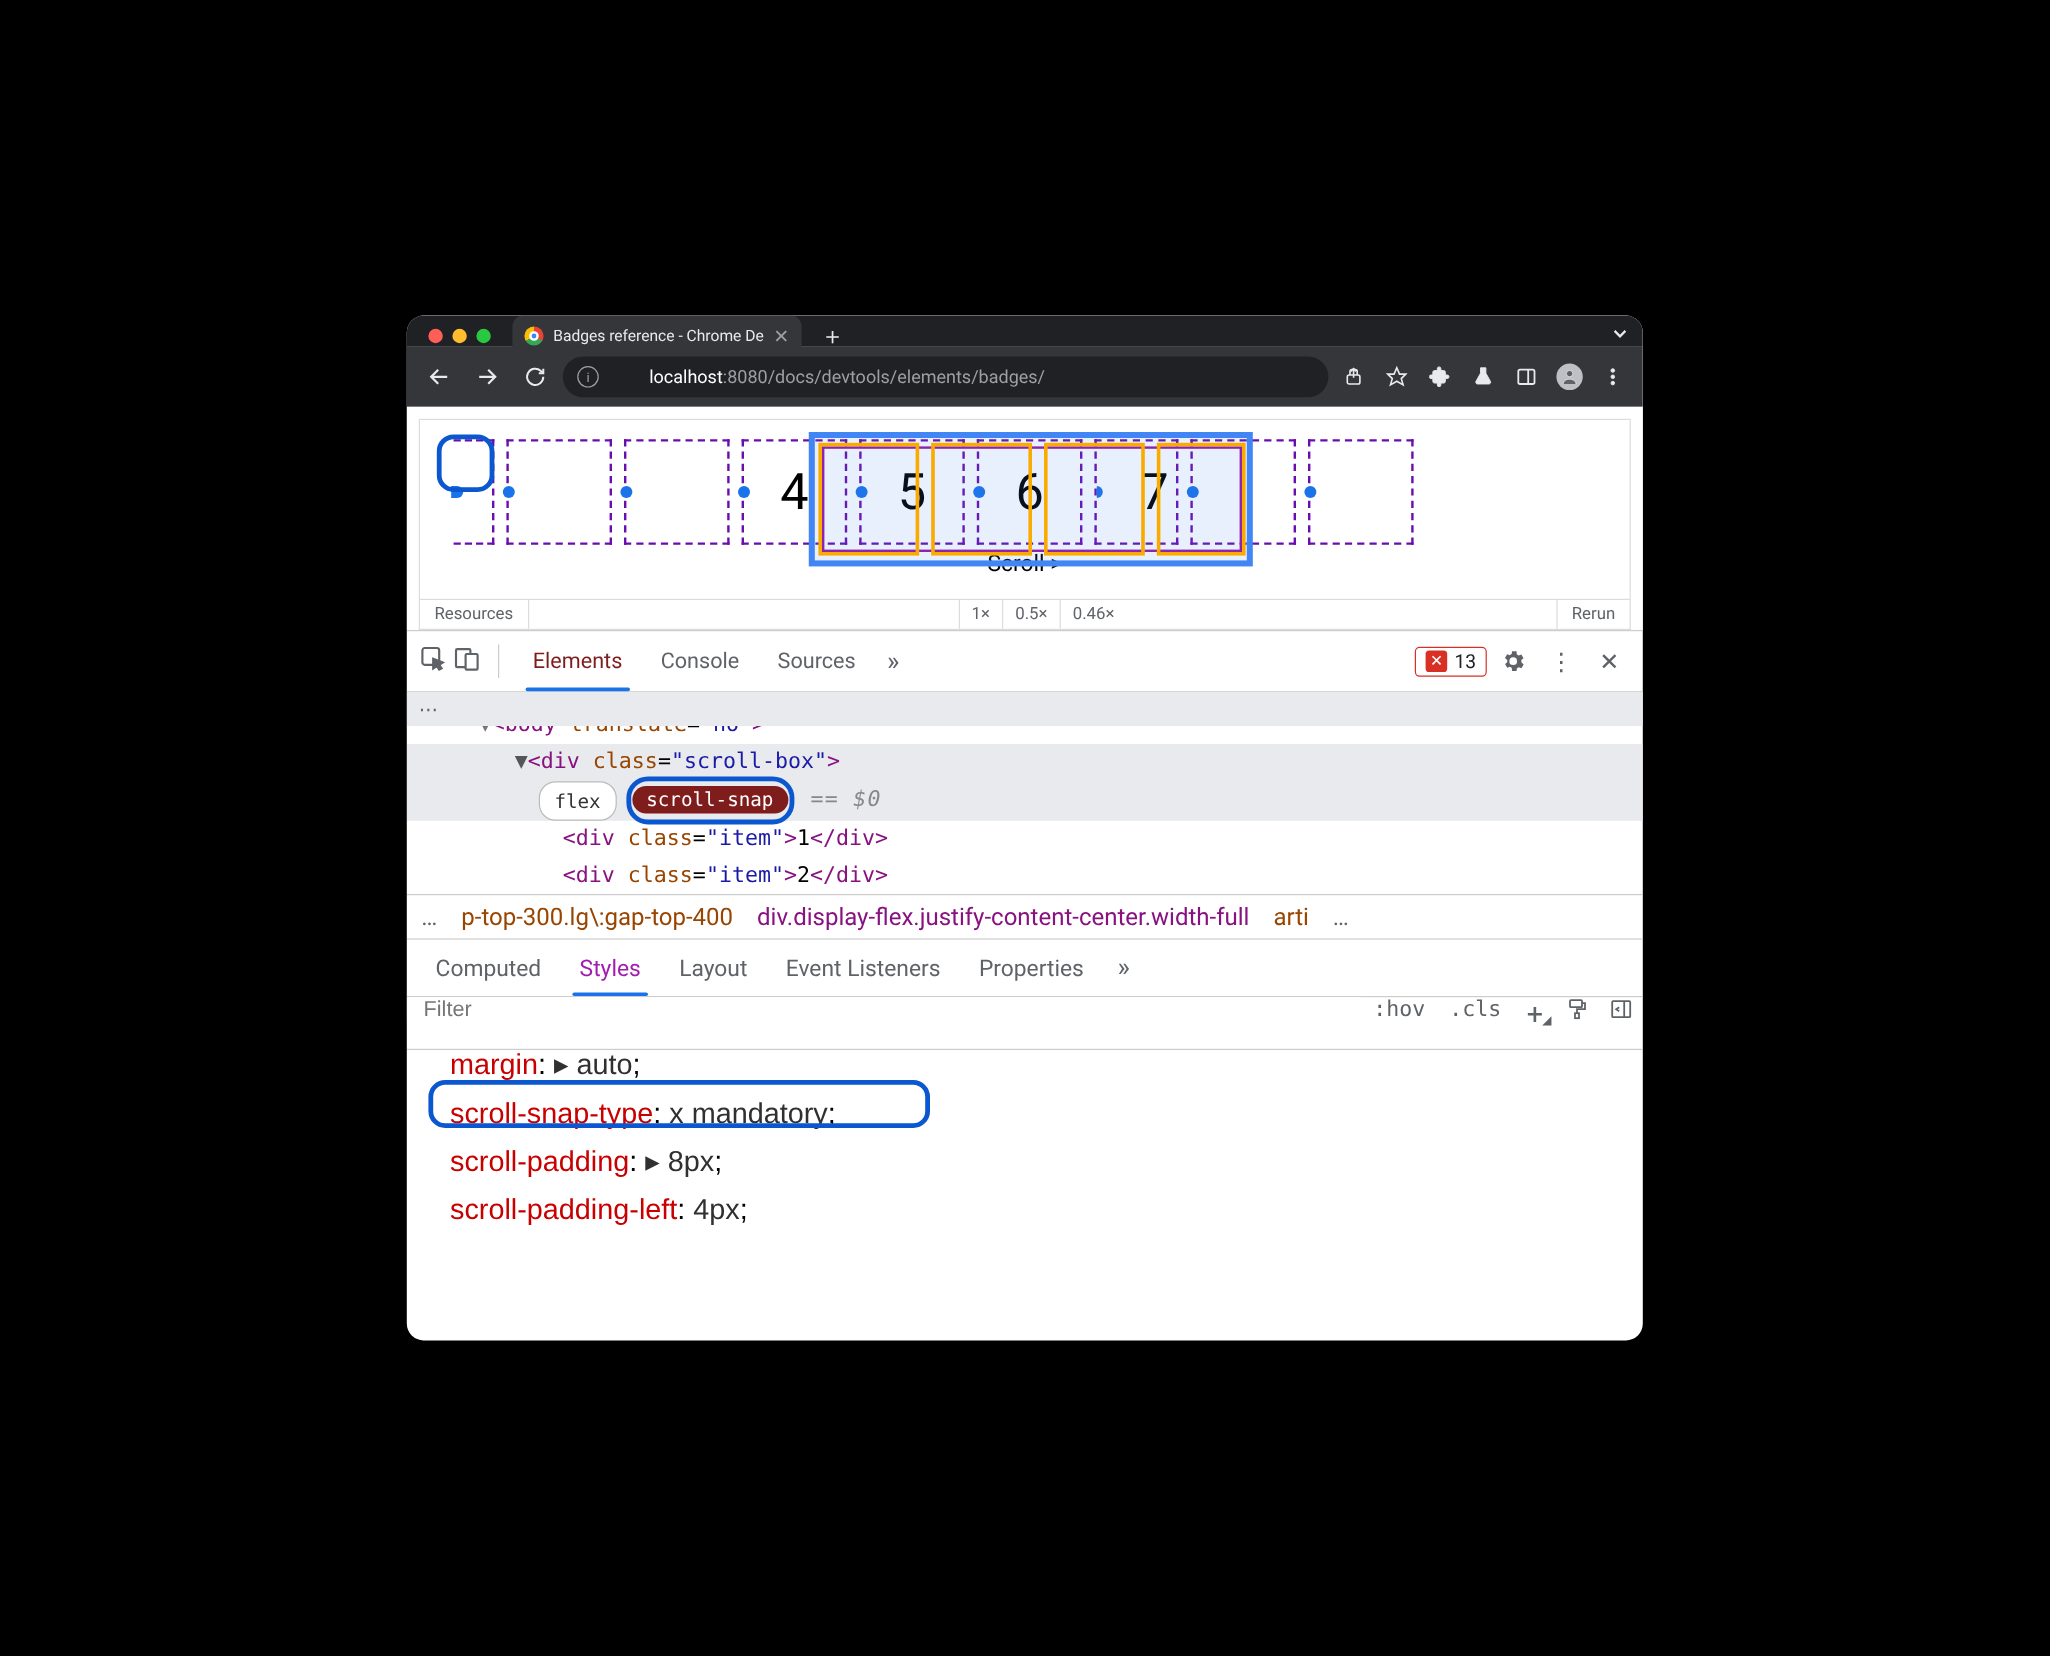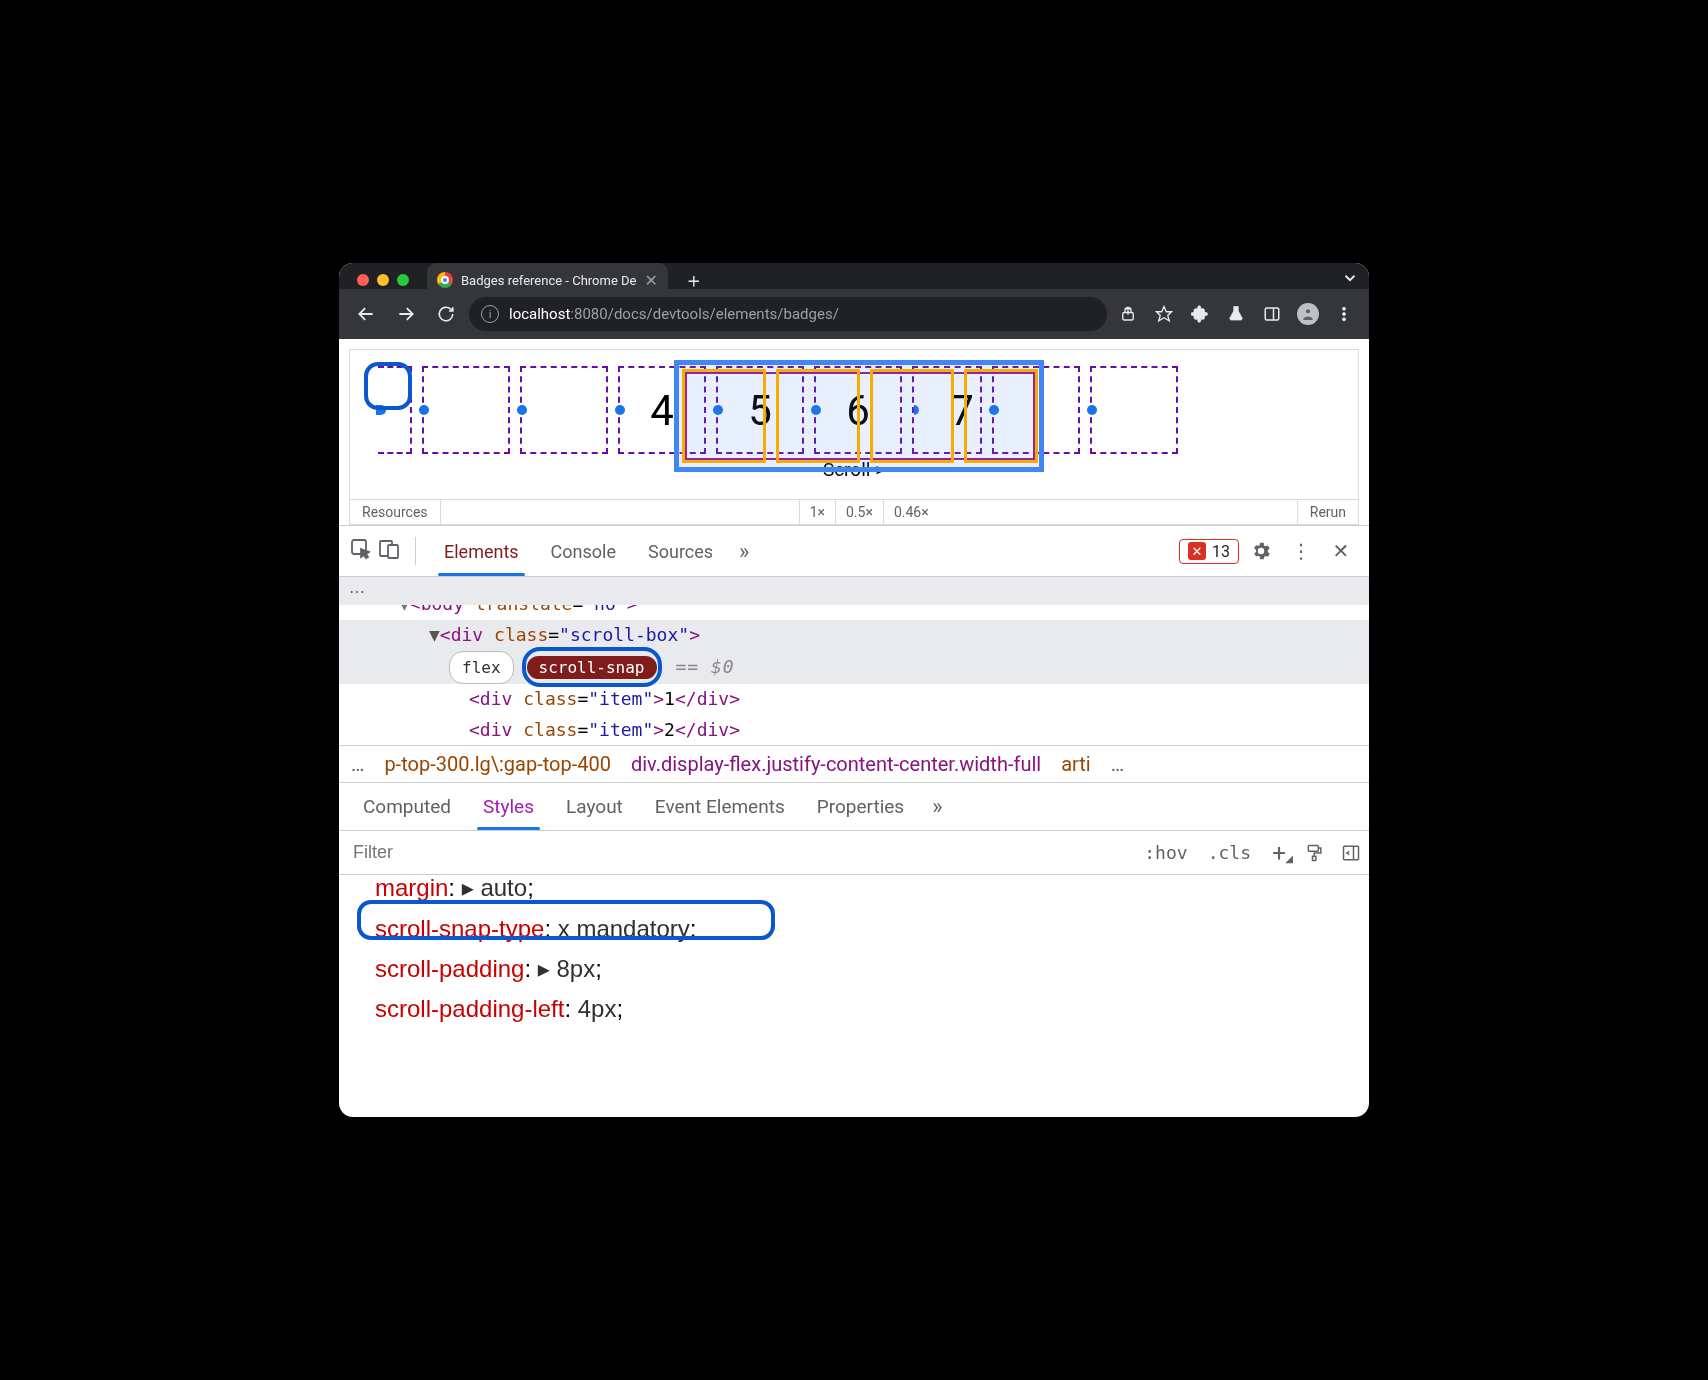--- a/index.html
+++ b/index.html
@@ -70,21 +70,21 @@
     flex:1;
     background:#202124;
     border-radius:20px;
     height:34px;
     display:flex;
     align-items:center;
     padding:0 12px;
     font-size:15px;
     gap:10px;
   }
-  .url-field .host{color:#fff;}
+  .url-field .host{color:#fff;margin-left:32px;}
   .url-field .path{color:#9aa0a6;}
   .info-icon{width:18px;height:18px;border:1.5px solid #9aa0a6;border-radius:50%;display:flex;align-items:center;justify-content:center;font-size:11px;color:#9aa0a6;}
   .ricon{width:30px;display:flex;align-items:center;justify-content:center;}
   .avatar{width:22px;height:22px;border-radius:50%;background:#bdc1c6;display:flex;align-items:center;justify-content:center;}
 
   
   .page {
     background:#fff;
     flex:0 0 auto;
   }
@@ -166,21 +166,21 @@
   .crumb .br{color:#994500;}
   .crumb .pu{color:#881280;}
 
   
   .styles-tabs{display:flex;align-items:center;padding:0 12px;height:48px;border-bottom:1px solid #cdcdcd;font-size:19px;gap:8px;}
   .st-tab{padding:0 12px;height:100%;display:flex;align-items:center;color:#5f6368;position:relative;}
   .st-tab.active{color:#a21caf;}
   .st-tab.active::after{content:"";position:absolute;bottom:0;left:6px;right:6px;height:3px;background:#1a73e8;border-radius:2px;}
 
   
-  .filter-row{display:flex;align-items:center;height:44px;border-bottom:1px solid #cdcdcd;font-size:18px;}
+  .filter-row{display:flex;align-items:flex-start;height:44px;border-bottom:1px solid #cdcdcd;font-size:18px;}
   .filter-row input{border:none;outline:none;padding:0 14px;font-size:18px;flex:1;color:#5f6368;}
   .fr-btn{padding:0 10px;color:#5f6368;font-family:ui-monospace,Menlo,monospace;}
   .fr-icon{width:36px;display:flex;align-items:center;justify-content:center;color:#5f6368;}
 
   
   .cssprops{font-family:Liberation Sans, sans-serif;font-size:24px;line-height:1.68;padding:6px 0 0 36px;position:relative;}
   .propn{color:#c80000;}
   .propv{color:#303030;}
   .css-hl{position:absolute;border:4px solid #0b57d0;border-radius:14px;top:25px;left:18px;width:418px;height:40px;pointer-events:none;}
 </style>
@@ -381,21 +381,21 @@
     <span class="br">p-top-300.lg\:gap-top-400</span>
     <span class="pu">div.display-flex.justify-content-center.width-full</span>
     <span class="br">arti</span>
     <span class="dots">…</span>
   </div>
 
   <div class="styles-tabs">
     <div class="st-tab">Computed</div>
     <div class="st-tab active">Styles</div>
     <div class="st-tab">Layout</div>
-    <div class="st-tab">Event Elements</div>
+    <div class="st-tab">Event Listeners</div>
     <div class="st-tab">Properties</div>
     <div class="more" style="color:#5f6368;font-size:22px;padding:0 8px;">»</div>
   </div>
 
   <div class="filter-row">
     <input placeholder="Filter" style="">
     <div class="fr-btn">:hov</div>
     <div class="fr-btn">.cls</div>
     <div class="fr-icon" style="font-size:24px;position:relative;">+<span style="position:absolute;right:4px;bottom:3px;font-size:10px;">◢</span></div>
     <div class="fr-icon">

